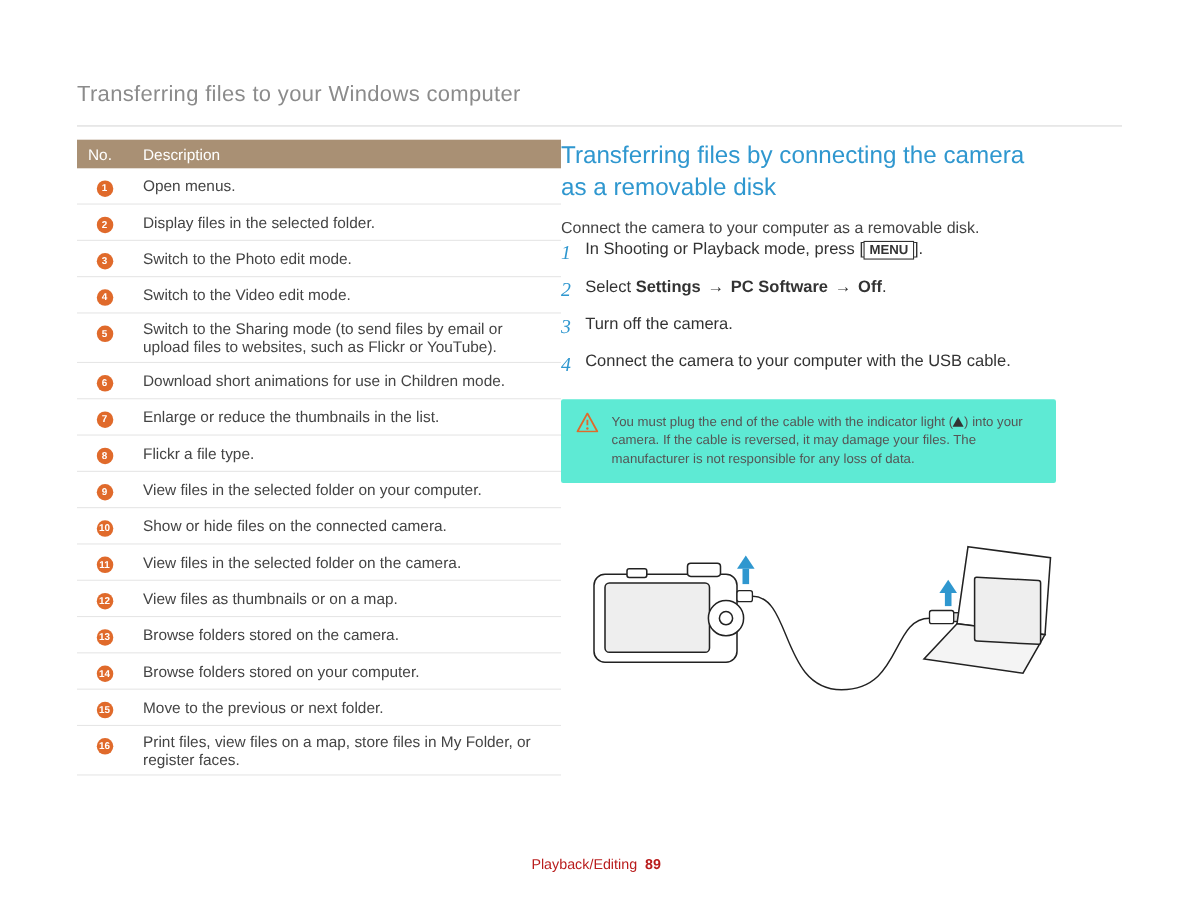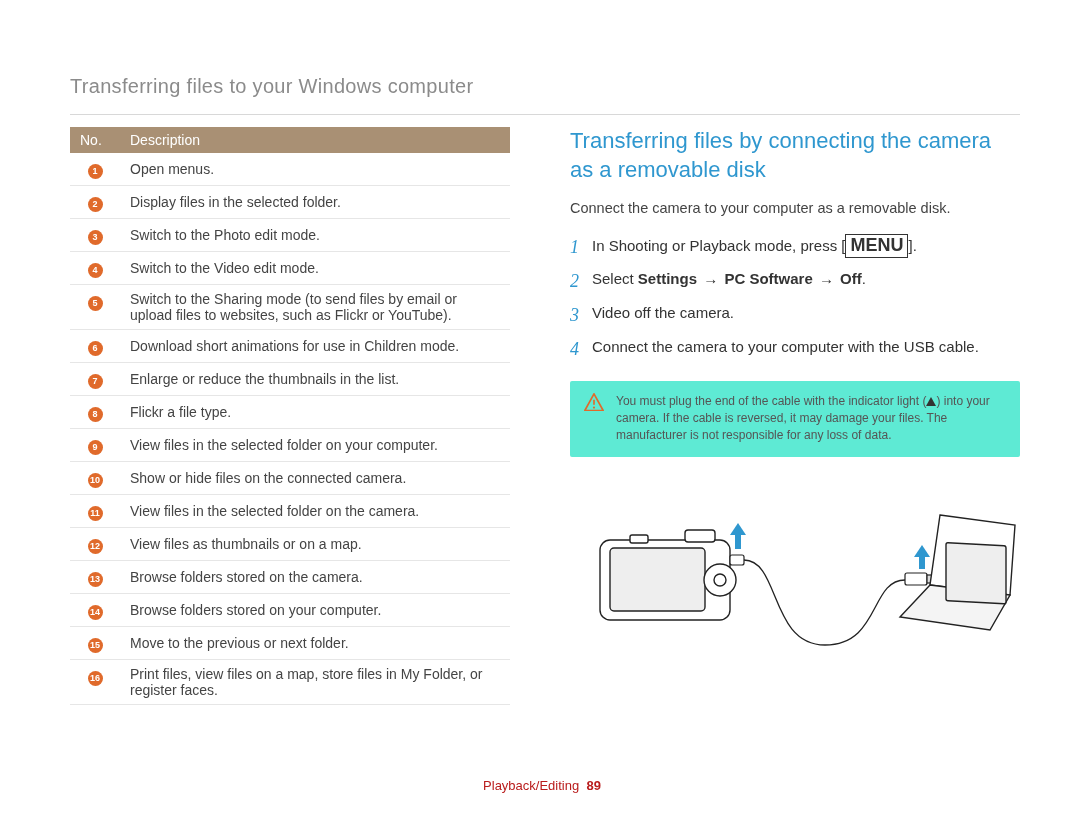--- a/index.html
+++ b/index.html
@@ -2,50 +2,50 @@
 <html><head>
 <meta charset="utf-8">
 <style>
   * { box-sizing: border-box; margin: 0; padding: 0; }
   html, body { width: 1080px; height: 815px; background: #fff; font-family: Arial, Helvetica, sans-serif; color: #3b3b3b; }
   .page { padding: 75px 60px 30px 70px; position: relative; height: 100%; }
   .page-title {
     font-size: 20px; font-weight: 300; color: #8b8b8b; letter-spacing: 0.3px;
     border-bottom: 1px solid #d8d8d8; padding-bottom: 16px; margin-bottom: 12px;
   }
-  .columns { display: flex; gap: 60px; }
+  .columns { display: flex; }
   .left-col { width: 440px; }
   .right-col { width: 450px; }
 
   
   table { width: 100%; border-collapse: collapse; font-size: 14px; }
   thead th {
     background: #a99074; color: #fff; font-weight: 400; text-align: left;
     padding: 5px 10px; font-size: 14px;
   }
   thead th:first-child { width: 50px; }
   tbody td { padding: 6px 10px; border-bottom: 1px solid #e6e6e6; vertical-align: middle; color: #444; }
   tbody td:first-child { text-align: center; vertical-align: top; padding-top:8px;}
   .num-badge {
     display: inline-flex; width: 15px; height: 15px; border-radius: 50%;
     background: #e06a2b; color: #fff; font-size: 9px; font-weight: bold;
     align-items: center; justify-content: center; line-height: 1;
   }
 
   
   .section-heading { font-size: 22px; font-weight: 400; color: #2f97cf; line-height: 1.3; margin-bottom: 16px; }
-  .section-intro { font-size: 14.5px; color: #444; margin-bottom: 18px; }
+  .section-intro { font-size: 14.5px; color: #444; }
   ol.steps { list-style: none; counter-reset: step; }
   ol.steps li { display: flex; margin-bottom: 8px; font-size: 15px; color: #333; line-height: 1.45; }
   ol.steps li::before {
     counter-increment: step; content: counter(step);
     color: #2f97cf; font-style: italic; font-size: 18px; font-family: Georgia, 'Times New Roman', serif;
     width: 22px; flex-shrink: 0; font-weight: 400;
   }
-  .menu-box { border: 1px solid #333; padding: 0 4px; font-weight: bold; font-size: 18px; display: inline-block; line-height: 1.2; }
+  .menu-box { border: 1px solid #333; padding: 0 4px; font-weight: bold; font-size: 12px; display: inline-block; line-height: 1.2; }
   .arrow { padding: 0 2px; }
 
   
   .warn-box {
     background: #5eead4; border-radius: 2px; padding: 12px 14px 12px 46px;
     font-size: 12px; color: #555; line-height: 1.45; position: relative; margin-top: 18px;
   }
   .warn-box .warn-icon {
     position: absolute; left: 14px; top: 12px;
     width: 20px; height: 18px;
@@ -155,21 +155,21 @@
           <span>
             <span>In Shooting or Playback mode, press [</span><span class="menu-box">MENU</span><span>].</span>
           </span>
         </li>
         <li>
           <span>
             <span>Select </span><b>Settings</b><span class="arrow"> → </span><b>PC Software</b><span class="arrow"> → </span><b>Off</b><span>.</span>
           </span>
         </li>
         <li>
-            <span>Video off the camera.</span>
+            <span>Turn off the camera.</span>
           </li>
         <li>
             <span>Connect the camera to your computer with the USB cable.</span>
           </li>
       </ol>
 
       <div class="warn-box">
         <span class="warn-icon">
           <svg viewBox="0 0 24 22">
               <path d="M12 1 L23 21 L1 21 Z" fill="none" stroke="#e06a2b" stroke-width="2" stroke-linejoin="round"></path>

